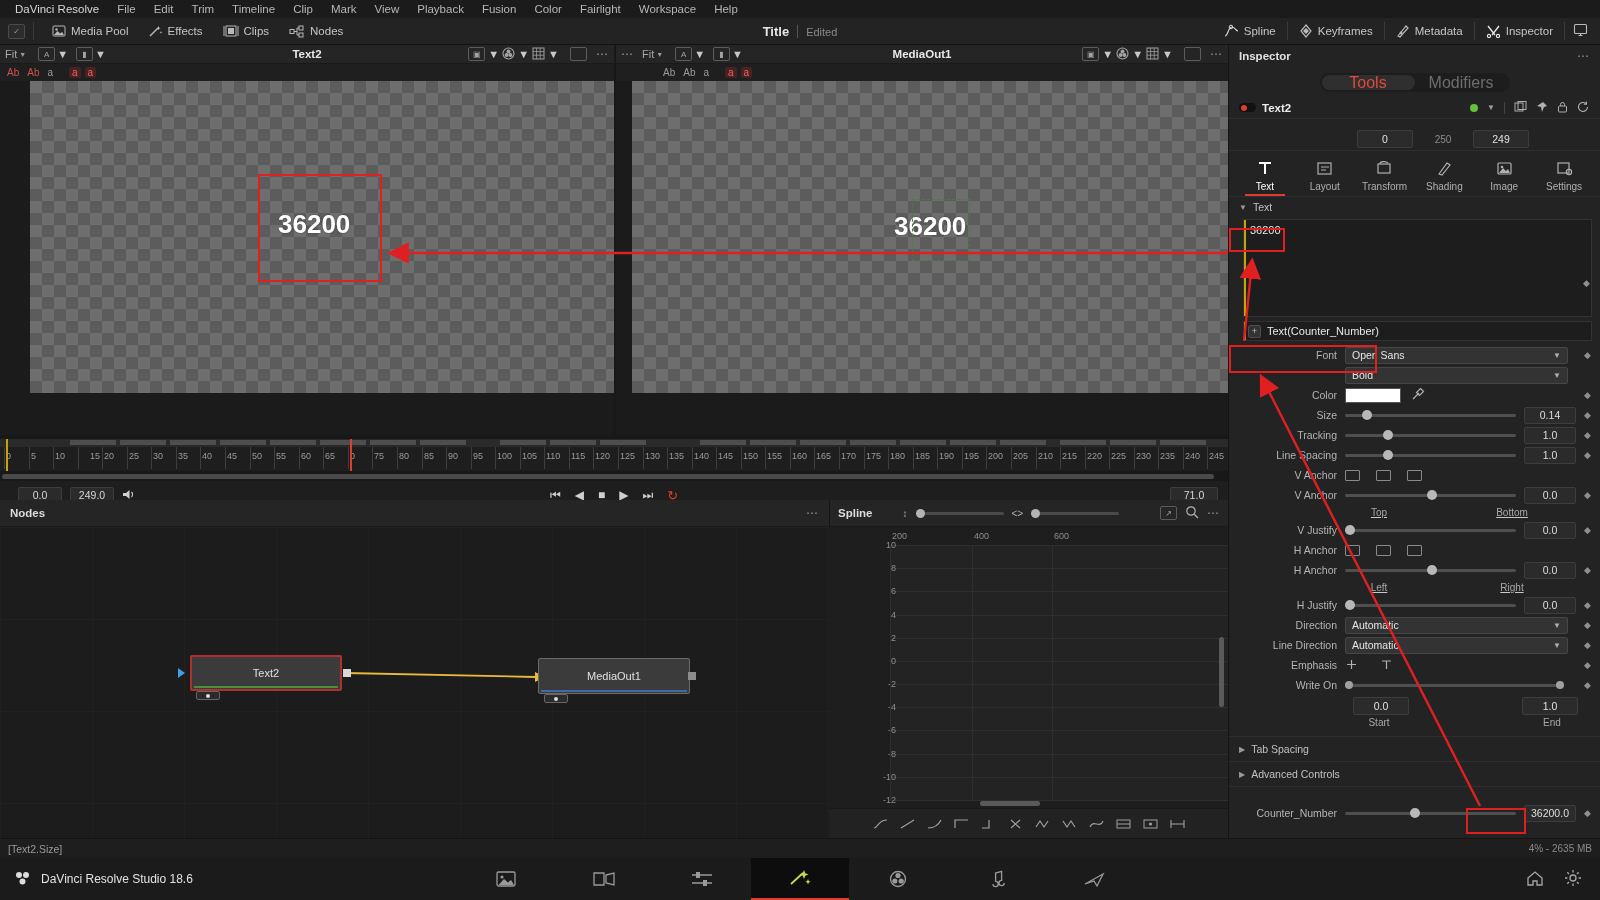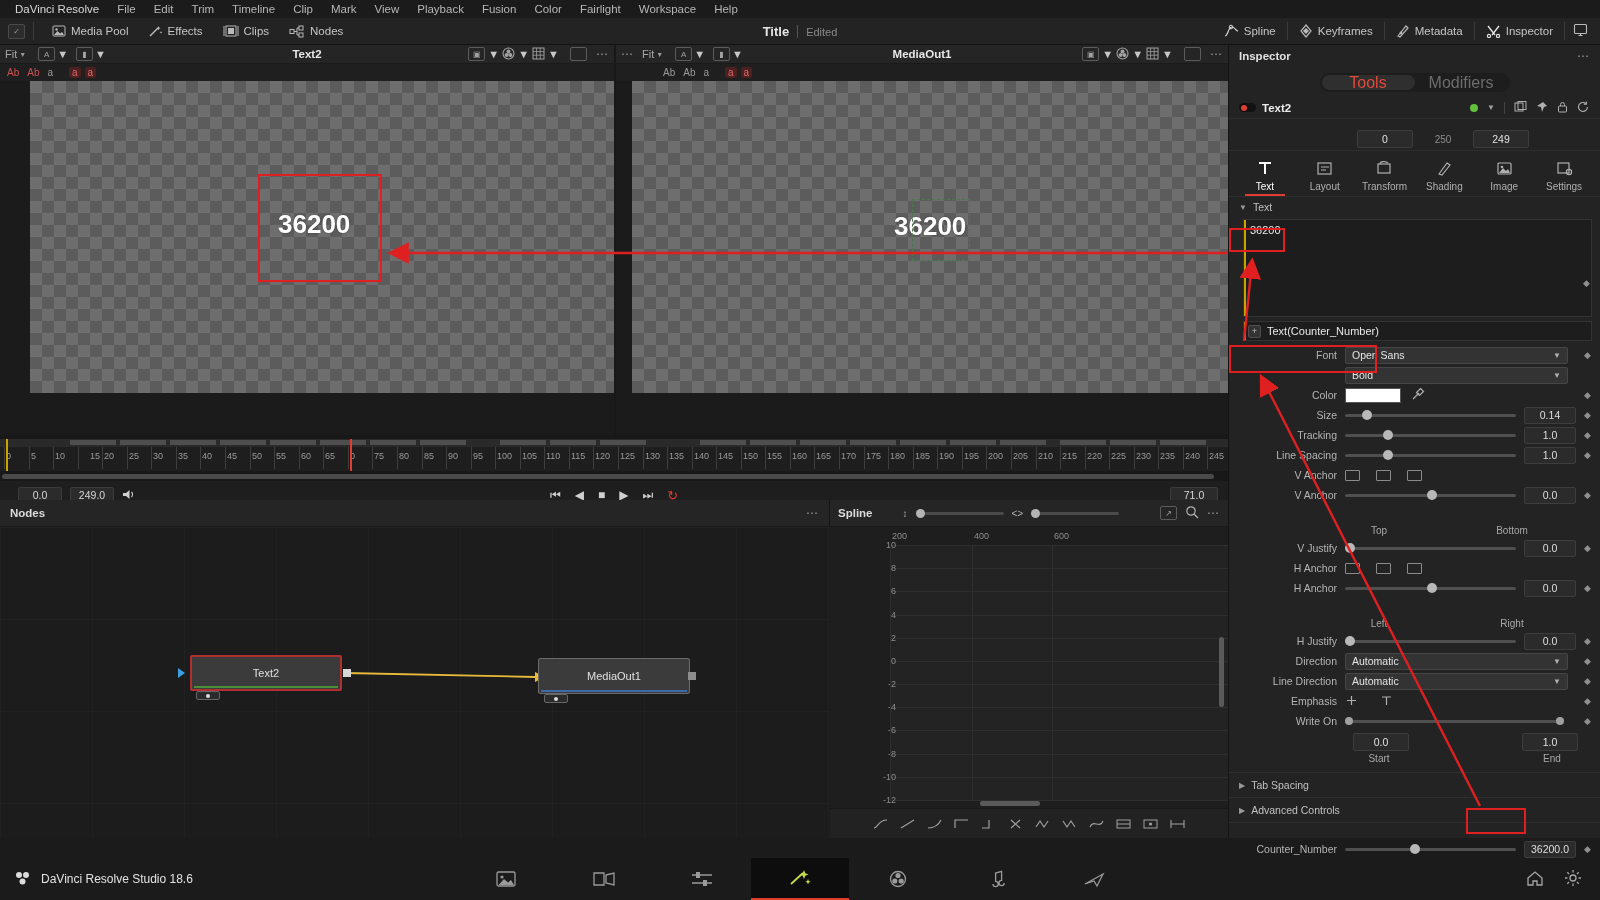--- a/index.html
+++ b/index.html
@@ -203,21 +203,21 @@
 
   .select {
     flex:1; height:17px; background:#333; border:1px solid #464646; border-radius:2px;
     display:flex; align-items:center; padding:0 6px; font-size:10.5px; color:#e4e4e4;
     margin-right:8px; position:relative;
   }
   .select .cv { margin-left:auto; font-size:8px; color:#b0b0b0; }
   .swatch { width:56px; height:15px; background:#fff; border:1px solid #555; }
   .anchor-ic { width:15px; height:11px; border:1px solid #8a8a8a; border-radius:1px; margin-right:16px; }
 
-  .ends-row { display:flex; align-items:center; margin-top:20px; }
+  .ends-row { display:flex; align-items:center; margin-top:2px;text-decoration:underline; }
   .ends-lbl { font-size:10px; color:#a8a8a8; width:52px; text-align:center; }
 
   .hl-box { position:absolute; border:2px solid #e02020; pointer-events:none; z-index:50; }
   .ann-svg { position:absolute; left:0; top:0; width:1600px; height:900px; pointer-events:none; z-index:60; }
 
   
   .statusline { position:absolute; left:0; top:838px; width:1600px; height:20px; background:#1e1e1e; display:flex; align-items:center; padding:0 8px; border-top:1px solid #141414; }
   .statusline .left { font-size:10.5px; color:#9a9a9a; }
   .statusline .right { margin-left:auto; font-size:10px; color:#8a8a8a; }
 
@@ -1262,20 +1262,24 @@
     <defs>
       <marker id="arrh" markerWidth="9" markerHeight="9" refX="7" refY="4.5" orient="auto">
         <path d="M0,0 L9,4.5 L0,9 z" fill="#e02020"></path>
       </marker>
     </defs>
     <line x1="1228" y1="253" x2="392" y2="253" stroke="#e02020" stroke-width="2.4" marker-end="url(#arrh)"></line>
     <line x1="1244" y1="341" x2="1252" y2="262" stroke="#e02020" stroke-width="2.4" marker-end="url(#arrh)"></line>
     <line x1="1480" y1="806" x2="1262" y2="378" stroke="#e02020" stroke-width="2.4" marker-end="url(#arrh)"></line>
   </svg>
 
+  <div class="statusline">
+    <span class="left">[Text2.Size]</span>
+    <span class="right">4% - 2635 MB</span>
+  </div>
 
   <div class="bottombar">
     <div class="bb-brand">
       <span>
         <svg width="18" height="18" viewBox="0 0 18 18">
             <circle cx="5" cy="6" r="3" fill="#dcdcdc"></circle>
             <circle cx="12" cy="6" r="3" fill="#dcdcdc"></circle>
             <circle cx="8.5" cy="12.5" r="3" fill="#dcdcdc"></circle>
           </svg>
       </span>

